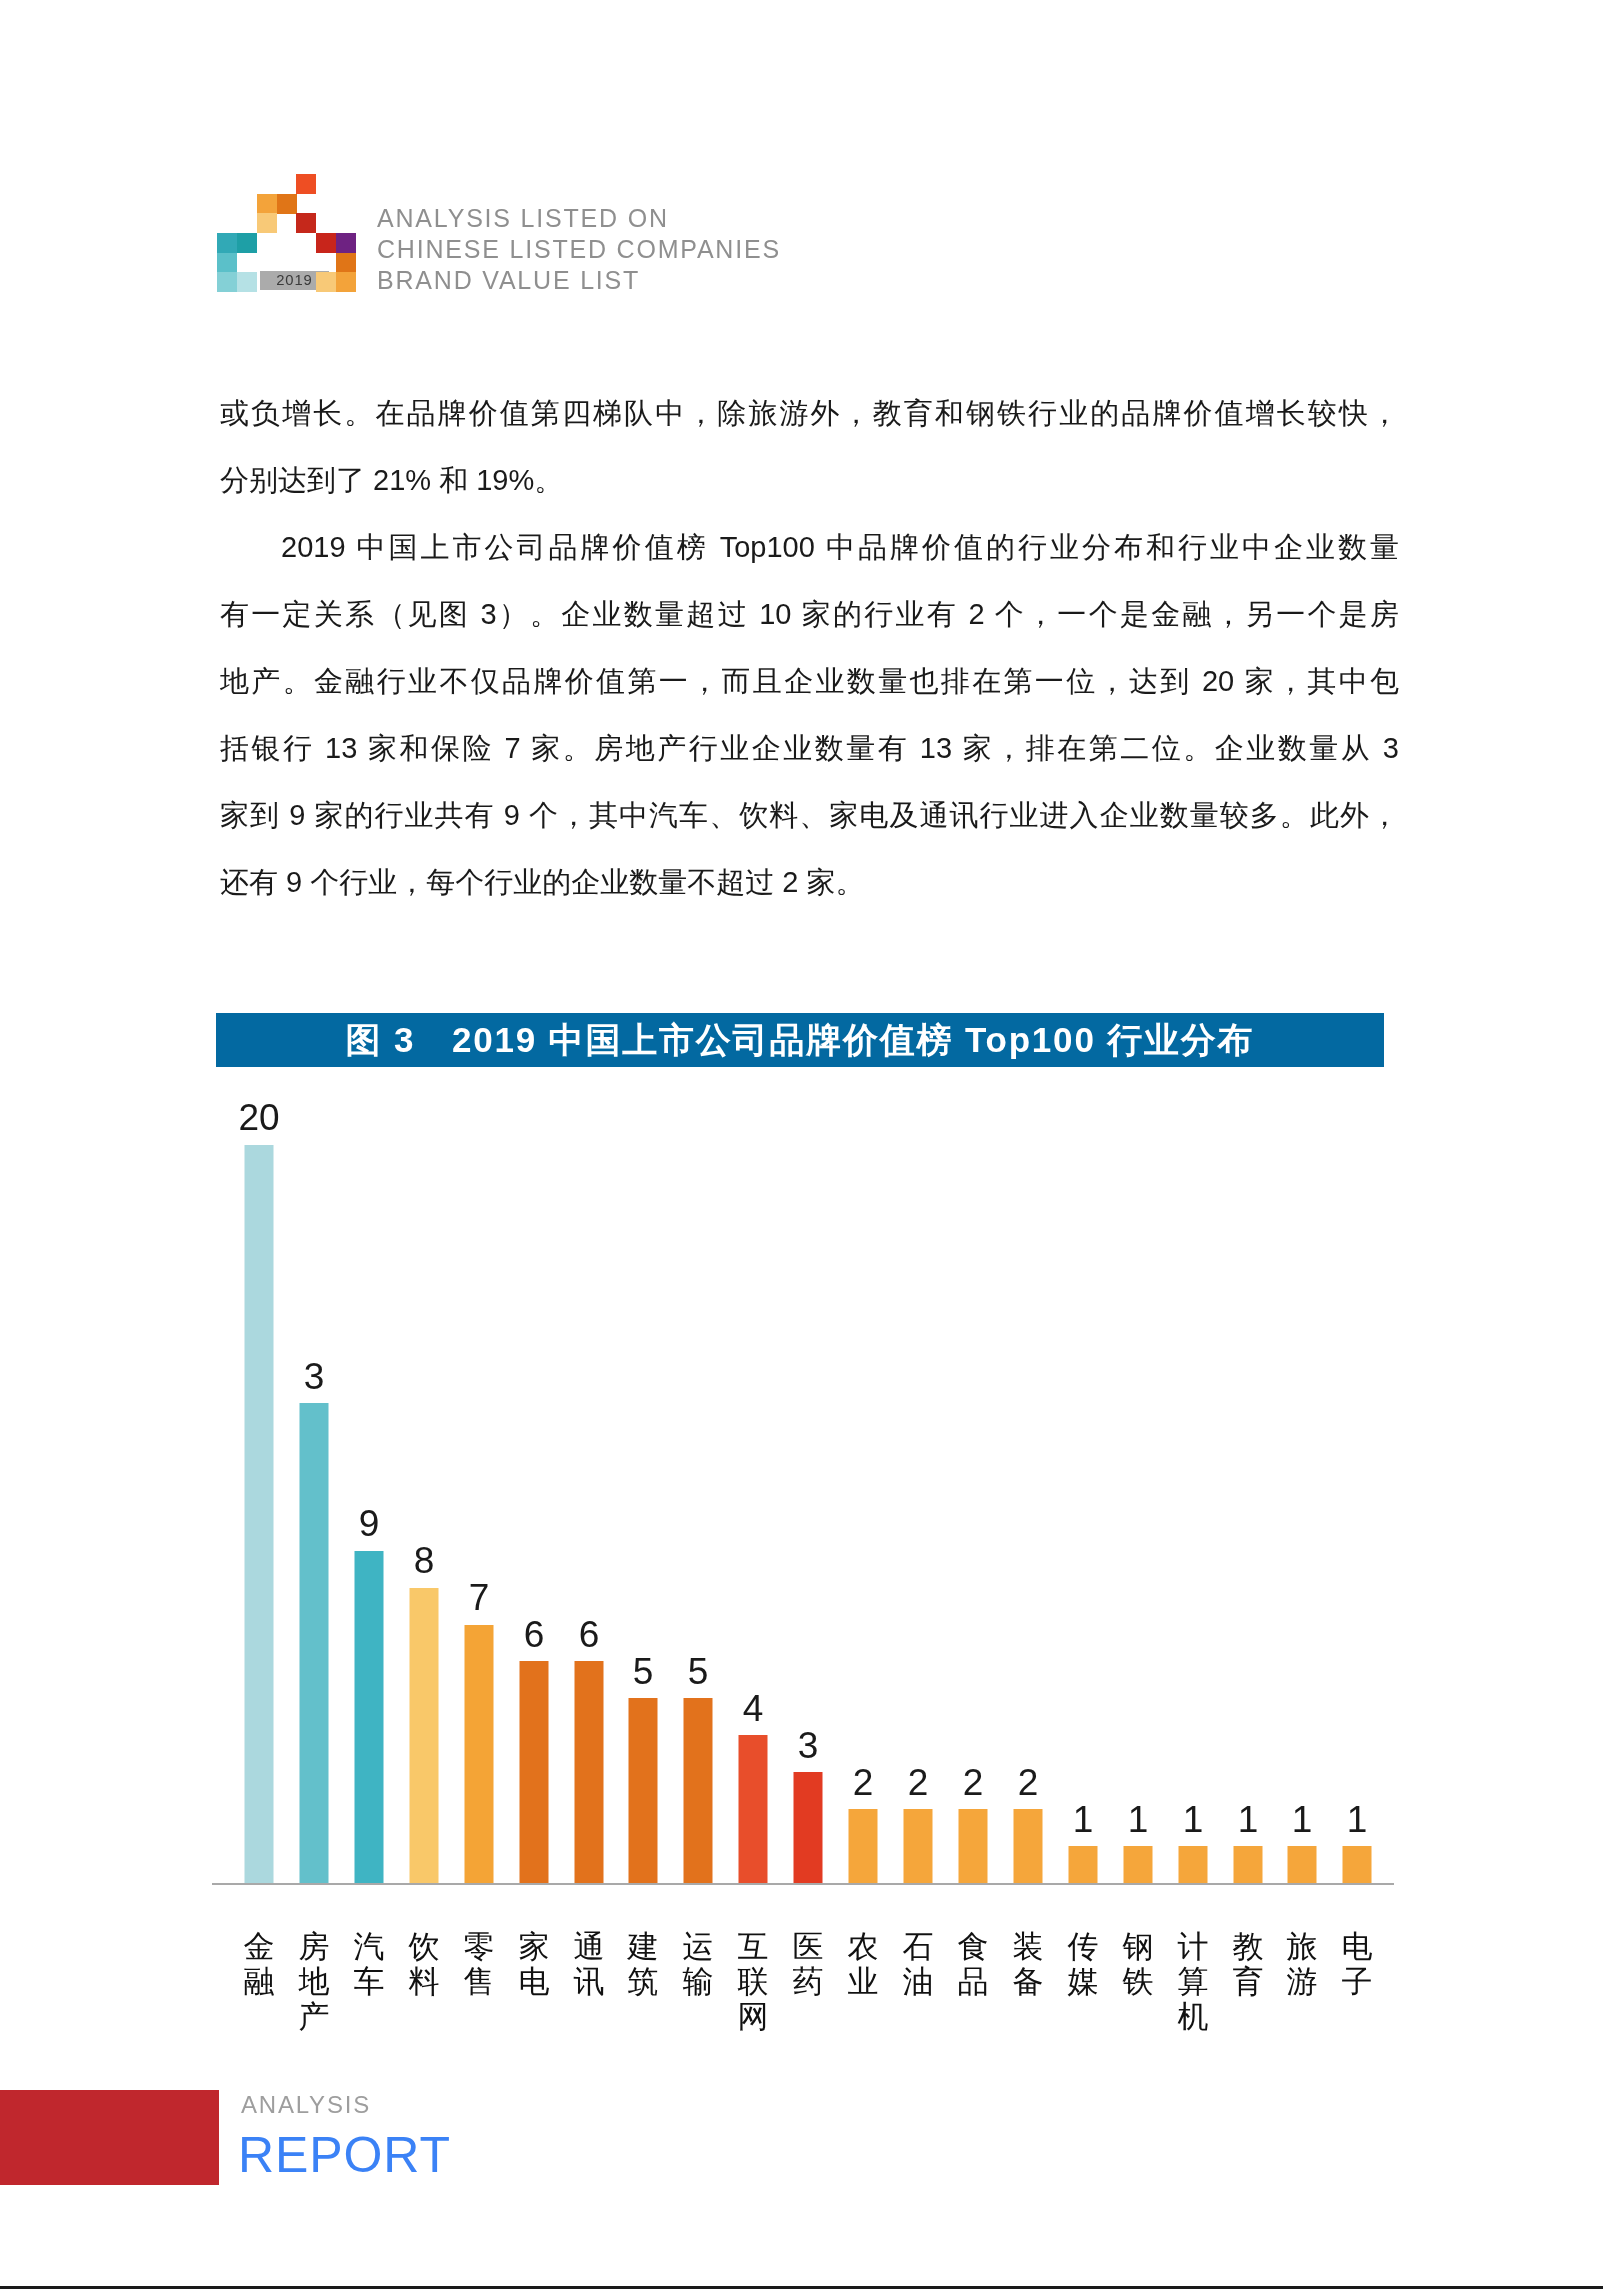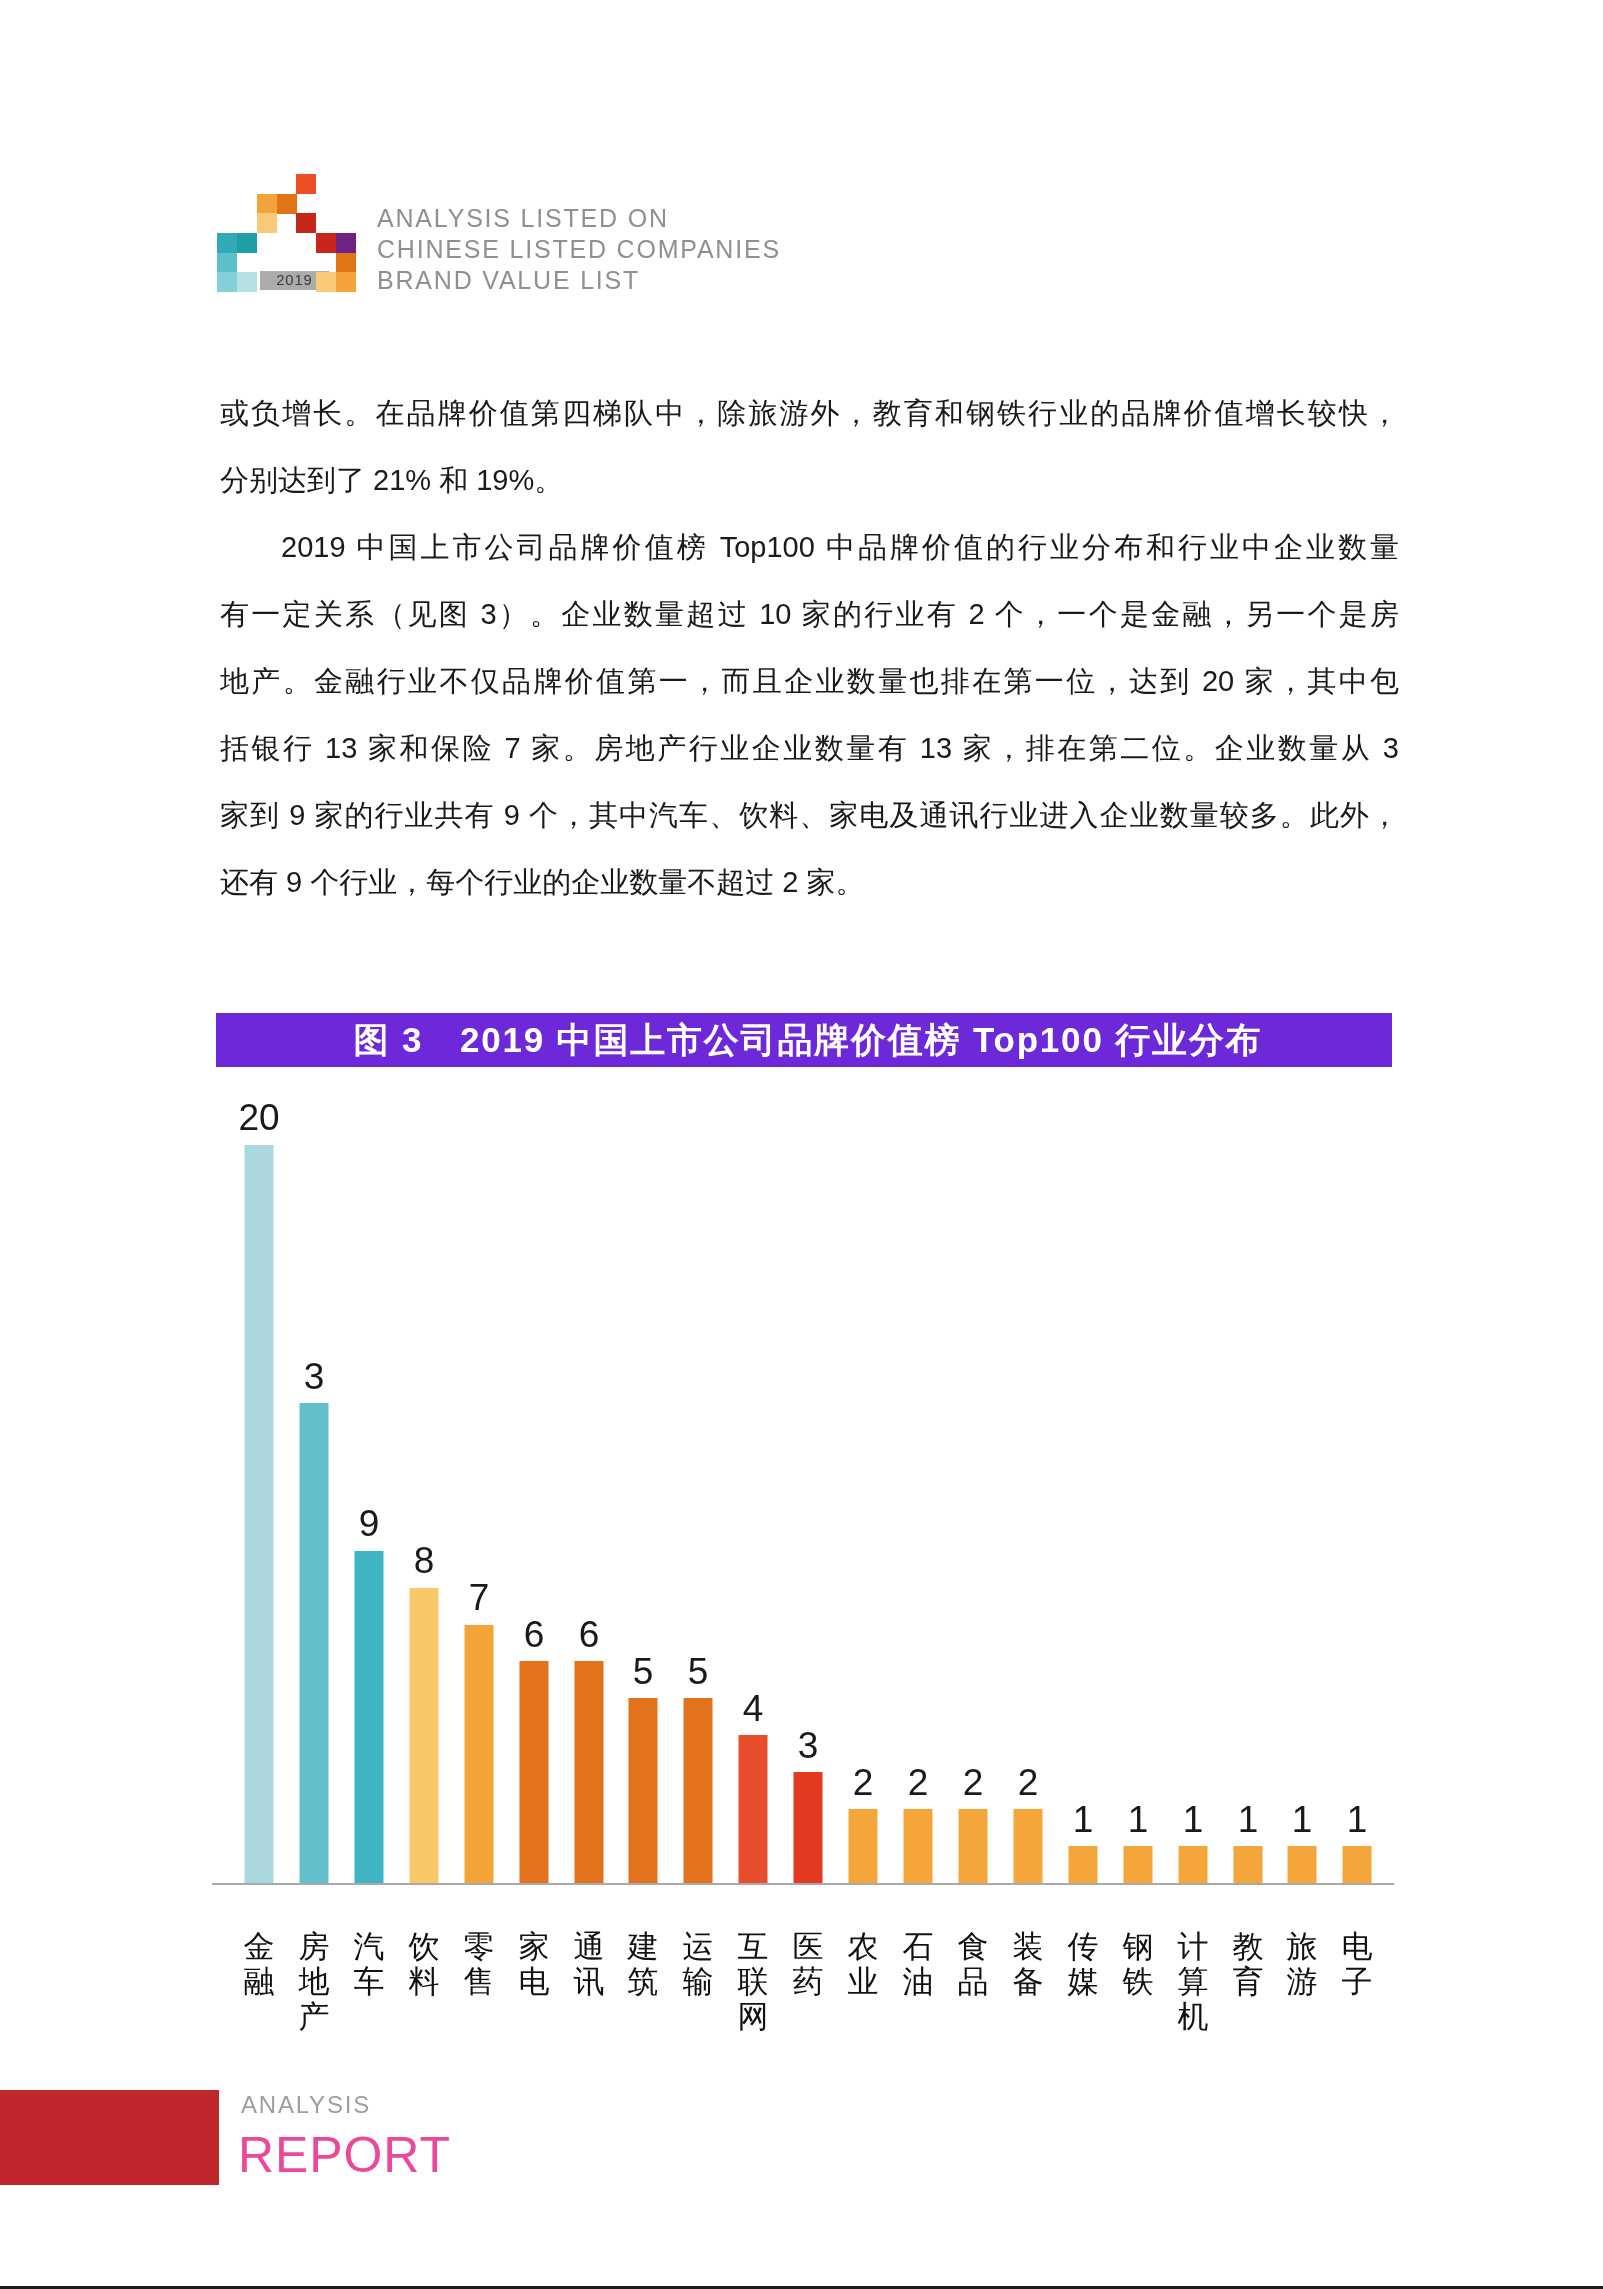--- a/index.html
+++ b/index.html
@@ -40,21 +40,21 @@
     position:absolute; transform:translateX(-50%); font-size:37px; color:#1a1a1a;
     white-space:nowrap; font-weight:400;
   }
   .cats { position:absolute; left:212px; top:1929px; width:1182px; height:222px; }
   .cat { position:absolute; top:0; transform:translateX(-50%); text-align:center; font-size:31px; color:#111111; }
   .cat div { line-height:35px; }
 
   
   .footer-accent { position:absolute; left:0; top:2090px; width:219px; height:95px; }
   .footer-analysis { position:absolute; left:241px; top:2091px; font-size:24px; letter-spacing:1.8px; color:#9e9e9e; }
-  .footer-report  { position:absolute; left:238px; top:2126px; font-size:50px; letter-spacing:0.9px; color:#ec4899; }
+  .footer-report  { position:absolute; left:238px; top:2126px; font-size:50px; letter-spacing:0.9px; color:#3b82f6; }
   .page-bottom-line { position:absolute; left:0; bottom:0; width:100%; height:3.7px; }
 </style>
 </head>
 <body>
 
 <div class="page">
 
   <div class="logo">
     <div class="logo-year" style="background: rgb(171, 171, 171);">2019</div>
   <div class="logo-cell" style="left: 79px; top: 0px; background: rgb(238, 78, 35);"></div>
@@ -84,21 +84,21 @@
       <div class="body-line">或负增长。在品牌价值第四梯队中，除旅游外，教育和钢铁行业的品牌价值增长较快，</div>
       <div class="body-line end">分别达到了 21% 和 19%。</div>
       <div class="body-line indent">2019 中国上市公司品牌价值榜 Top100 中品牌价值的行业分布和行业中企业数量</div>
       <div class="body-line">有一定关系（见图 3）。企业数量超过 10 家的行业有 2 个，一个是金融，另一个是房</div>
       <div class="body-line">地产。金融行业不仅品牌价值第一，而且企业数量也排在第一位，达到 20 家，其中包</div>
       <div class="body-line">括银行 13 家和保险 7 家。房地产行业企业数量有 13 家，排在第二位。企业数量从 3</div>
       <div class="body-line">家到 9 家的行业共有 9 个，其中汽车、饮料、家电及通讯行业进入企业数量较多。此外，</div>
       <div class="body-line end">还有 9 个行业，每个行业的企业数量不超过 2 家。</div>
     </div>
 
-  <div class="fig-title" style="background: #6d28d9; padding-left: 8px;">图 3　2019 中国上市公司品牌价值榜 Top100 行业分布</div>
+  <div class="fig-title" style="background: #0369a1;">图 3　2019 中国上市公司品牌价值榜 Top100 行业分布</div>
 
   <div class="chart" style="border-bottom-color: rgb(169, 169, 169);">
       <div class="bar" style="left: 47px; height: 738px; background: rgb(171, 216, 222);"></div>
       <div class="val" style="left: 47px; bottom: 744px;">20</div>
       <div class="bar" style="left: 102px; height: 480px; background: rgb(99, 192, 203);"></div>
       <div class="val" style="left: 102px; bottom: 485px;">3</div>
       <div class="bar" style="left: 157px; height: 332px; background: rgb(63, 180, 195);"></div>
       <div class="val" style="left: 157px; bottom: 338px;">9</div>
       <div class="bar" style="left: 212px; height: 295px; background: rgb(249, 200, 105);"></div>
       <div class="val" style="left: 212px; bottom: 301px;">8</div>

